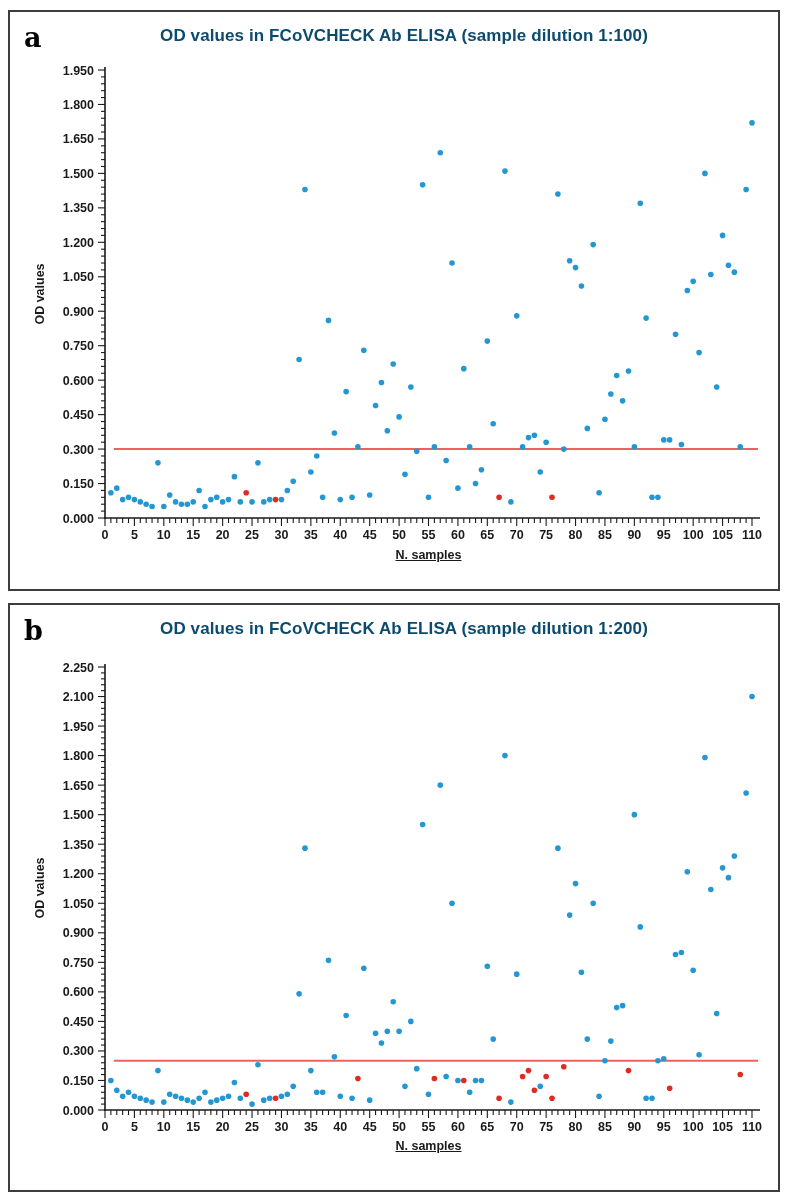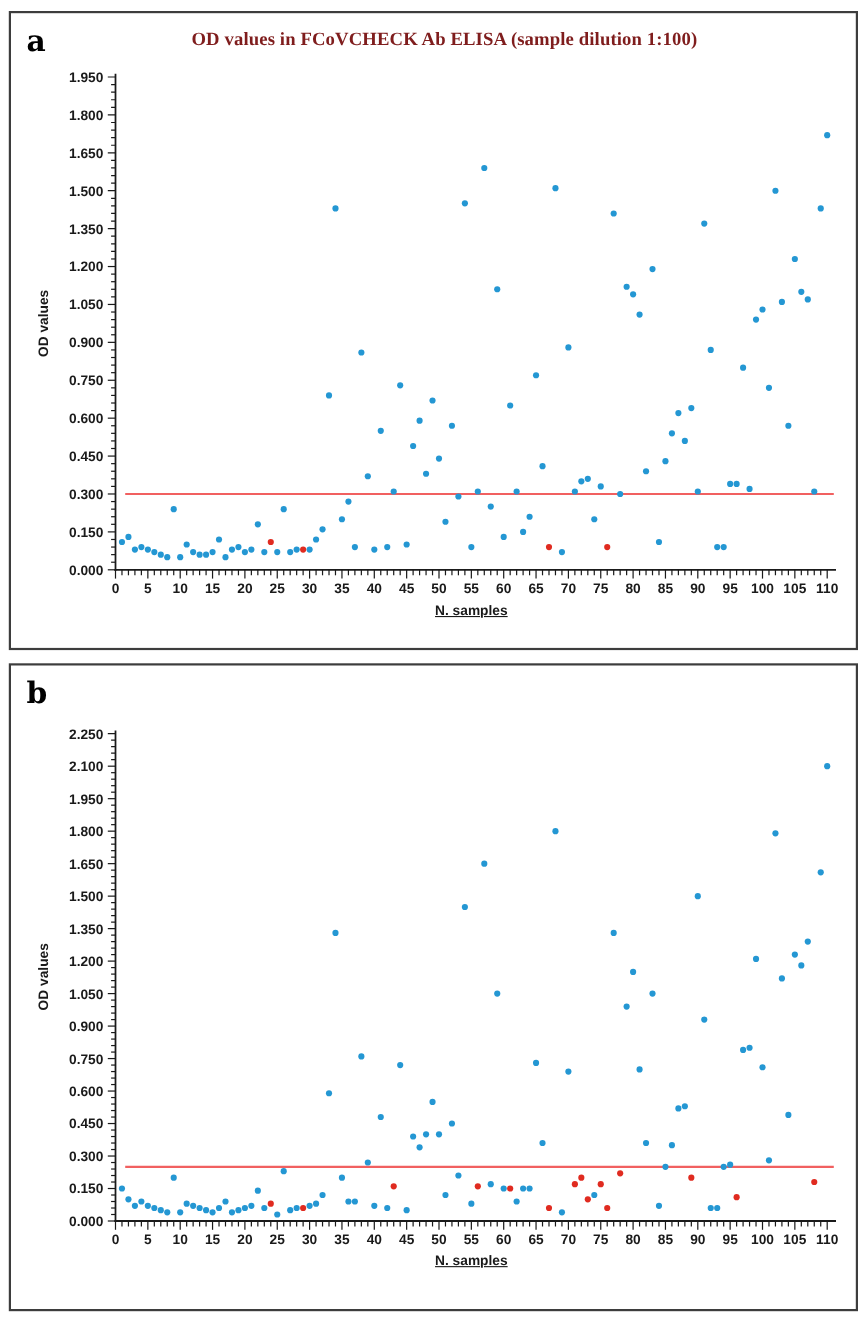--- a/index.html
+++ b/index.html
@@ -13,23 +13,22 @@
   }
   #panel-a { top:10px;  height:581px; }
   #panel-b { top:603px; height:589px; }
   .panel-letter {
     position:absolute; left:14px; top:12px;
     font-family:"DejaVu Serif", serif; font-weight:bold;
     font-size:27px; line-height:1; color:#000;
   }
   .chart-title {
     position:absolute; left:40px; right:20px; top:14px;
-    text-align:center; font-size:17px; font-weight:bold; color:#7f1d1d;
+    text-align:center; font-size:17px; font-weight:bold; color:#0c4a6e;
     letter-spacing:0.1px;
-    font-family:Liberation Serif, serif;
   }
   .y-axis-title {
     position:absolute; left:30px; white-space:nowrap;
     transform:translate(-50%,-50%) rotate(-90deg);
     font-size:12.5px; font-weight:bold; color:#1a1a1a;
   }
   #panel-a .y-axis-title { top:282px; }
   #panel-b .y-axis-title { top:283px; }
   .x-axis-title {
     position:absolute; left:95px; width:647px; text-align:center;
@@ -373,20 +372,21 @@
       <circle cx="236.16363636363636" cy="480.7282051282051" r="2.8" fill="#e02b20"></circle>
       <circle cx="265.57272727272726" cy="487.62051282051283" r="2.8" fill="#e02b20"></circle>
       <circle cx="489.0818181818182" cy="485.32307692307694" r="2.8" fill="#e02b20"></circle>
       <circle cx="542.0181818181818" cy="485.32307692307694" r="2.8" fill="#e02b20"></circle>
     </svg>
   <div class="x-axis-title">N. samples</div>
 </div>
 
 <div class="panel" id="panel-b">
   <div class="panel-letter">b</div>
+  <div class="chart-title">OD values in FCoVCHECK Ab ELISA (sample dilution 1:200)</div>
   <div class="y-axis-title">OD values</div>
   <svg class="plot" id="svg-b" width="768" height="585" viewBox="0 0 768 585">
       <line x1="95" y1="59" x2="95" y2="506" stroke="#1a1a1a" stroke-width="1.6"></line>
       <line x1="94" y1="505" x2="750" y2="505" stroke="#1a1a1a" stroke-width="1.6"></line>
       <line x1="88" y1="505" x2="95" y2="505" stroke="#1a1a1a" stroke-width="1.1"></line>
       <line x1="91" y1="499.09333333333336" x2="95" y2="499.09333333333336" stroke="#1a1a1a" stroke-width="1.1"></line>
       <line x1="91" y1="493.18666666666667" x2="95" y2="493.18666666666667" stroke="#1a1a1a" stroke-width="1.1"></line>
       <line x1="91" y1="487.28" x2="95" y2="487.28" stroke="#1a1a1a" stroke-width="1.1"></line>
       <line x1="91" y1="481.37333333333333" x2="95" y2="481.37333333333333" stroke="#1a1a1a" stroke-width="1.1"></line>
       <line x1="88" y1="475.4666666666667" x2="95" y2="475.4666666666667" stroke="#1a1a1a" stroke-width="1.1"></line>

